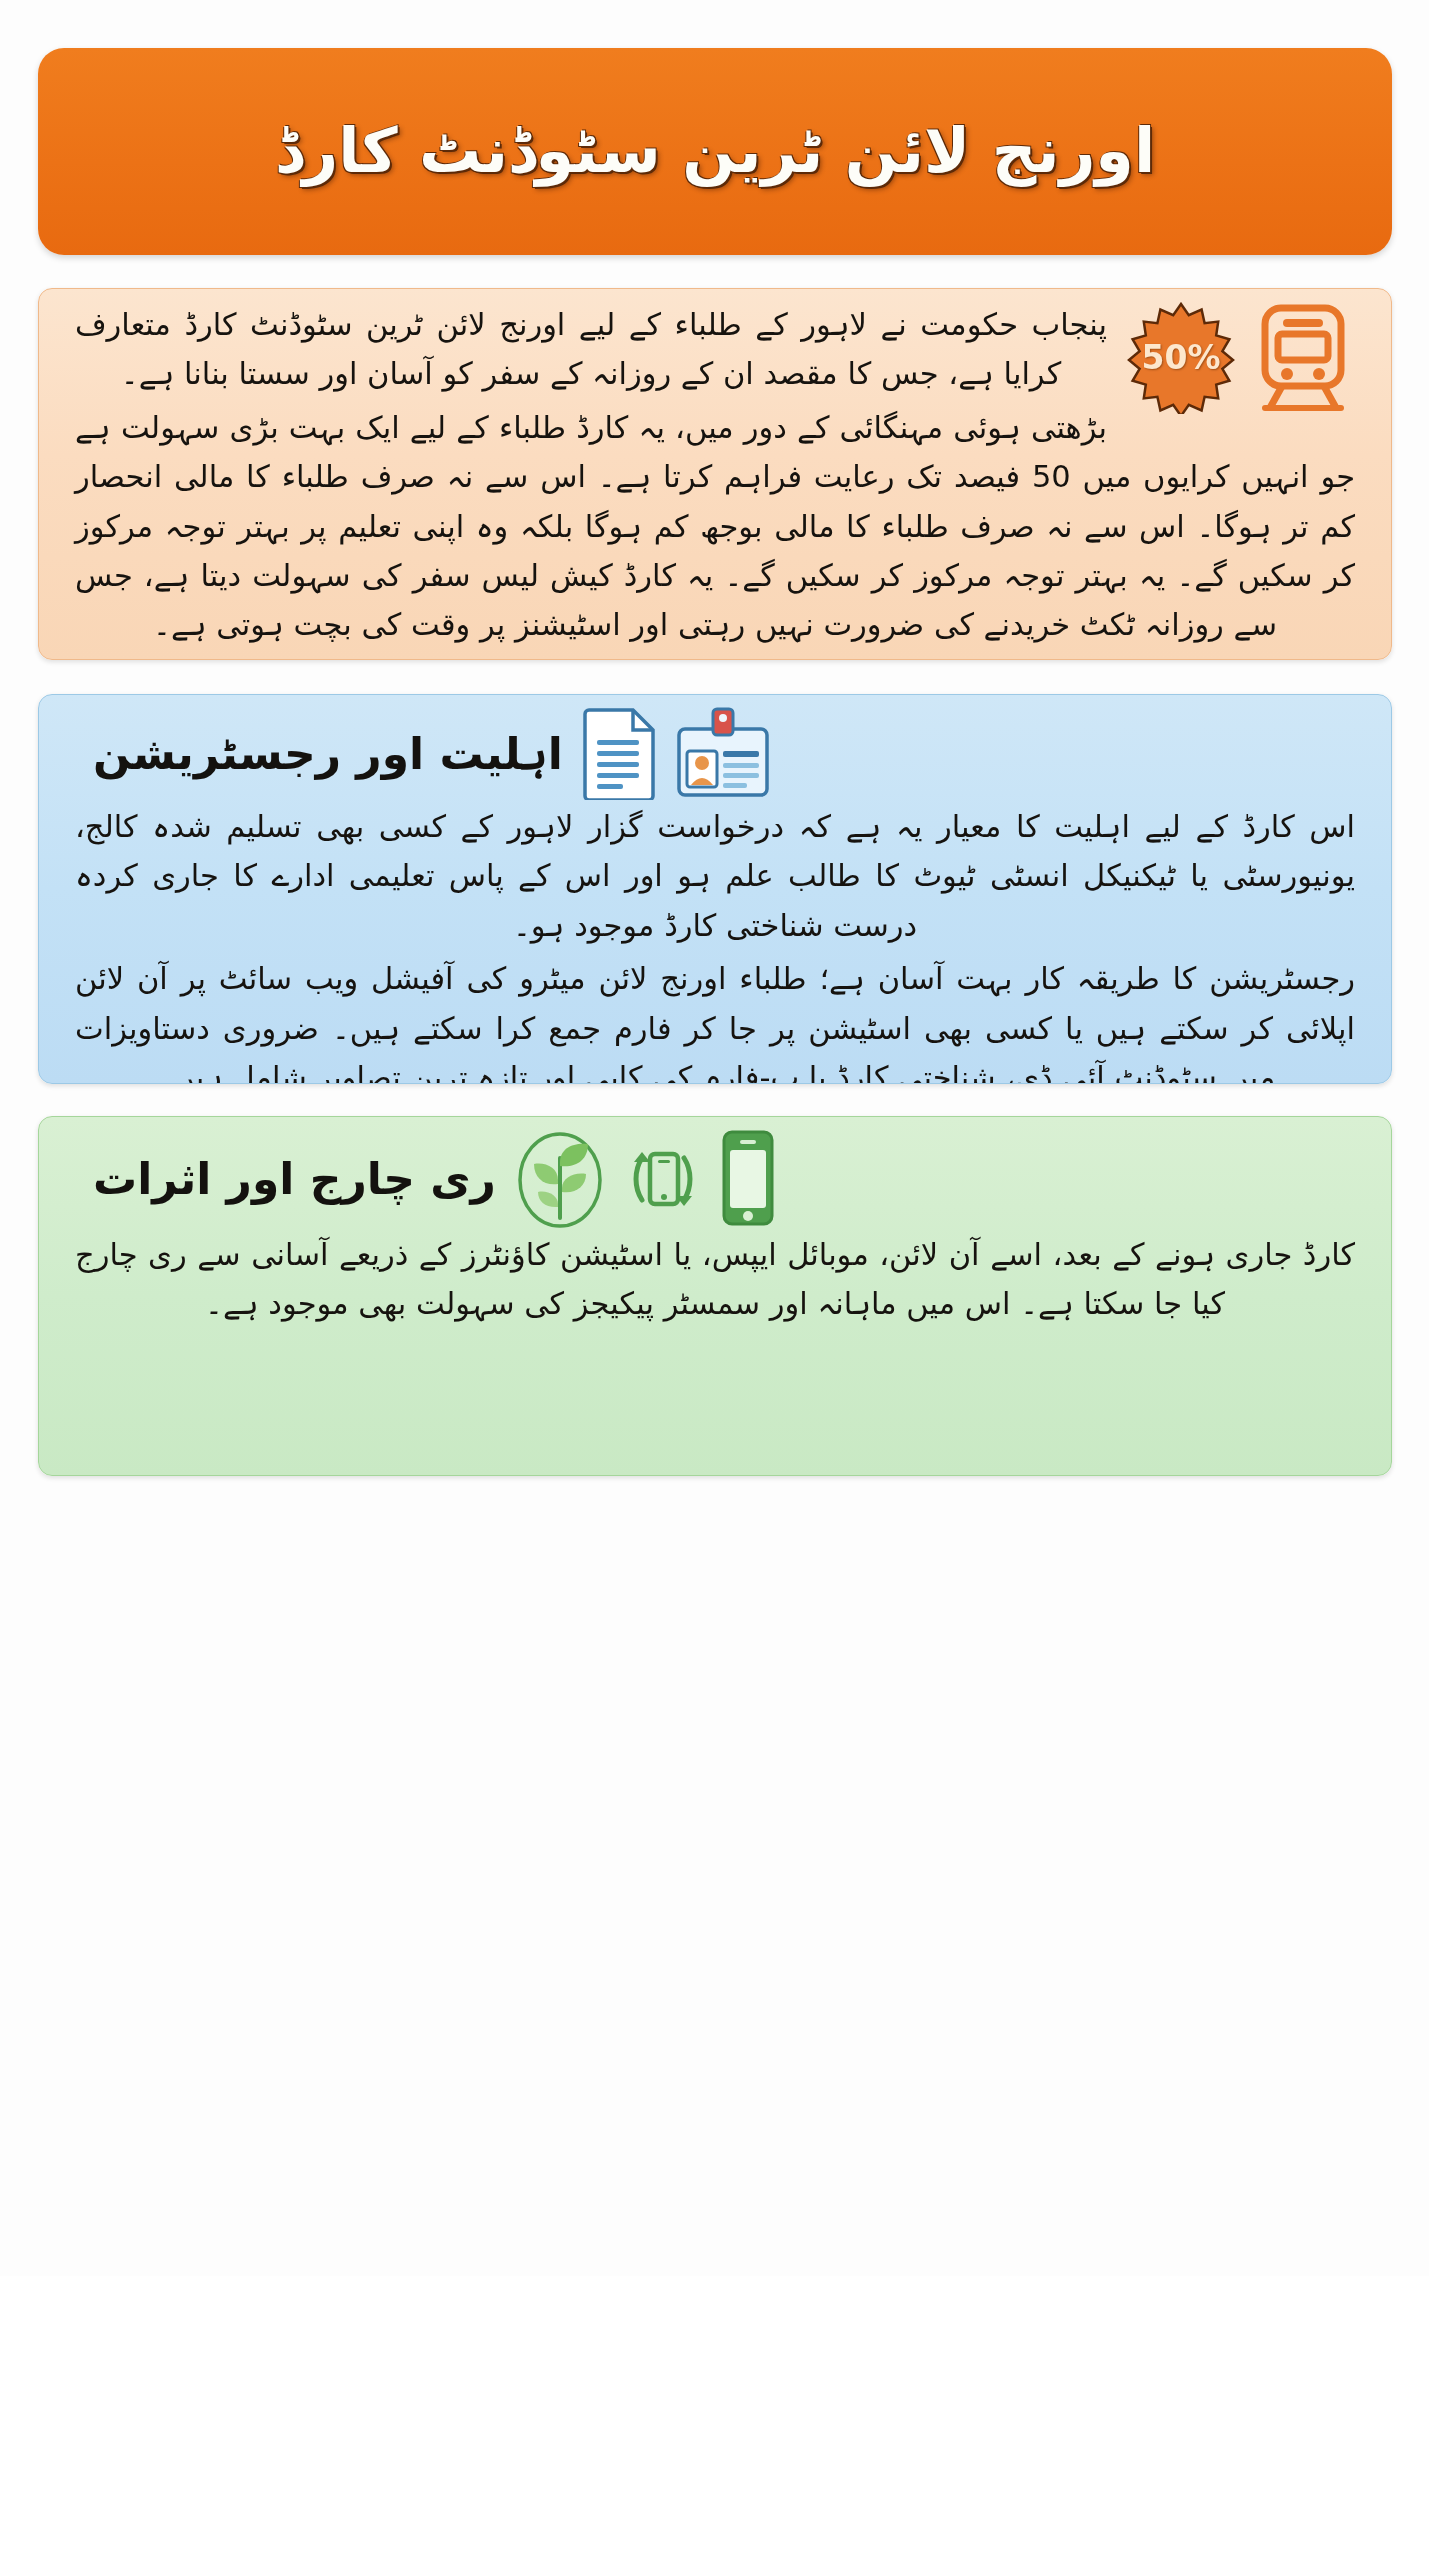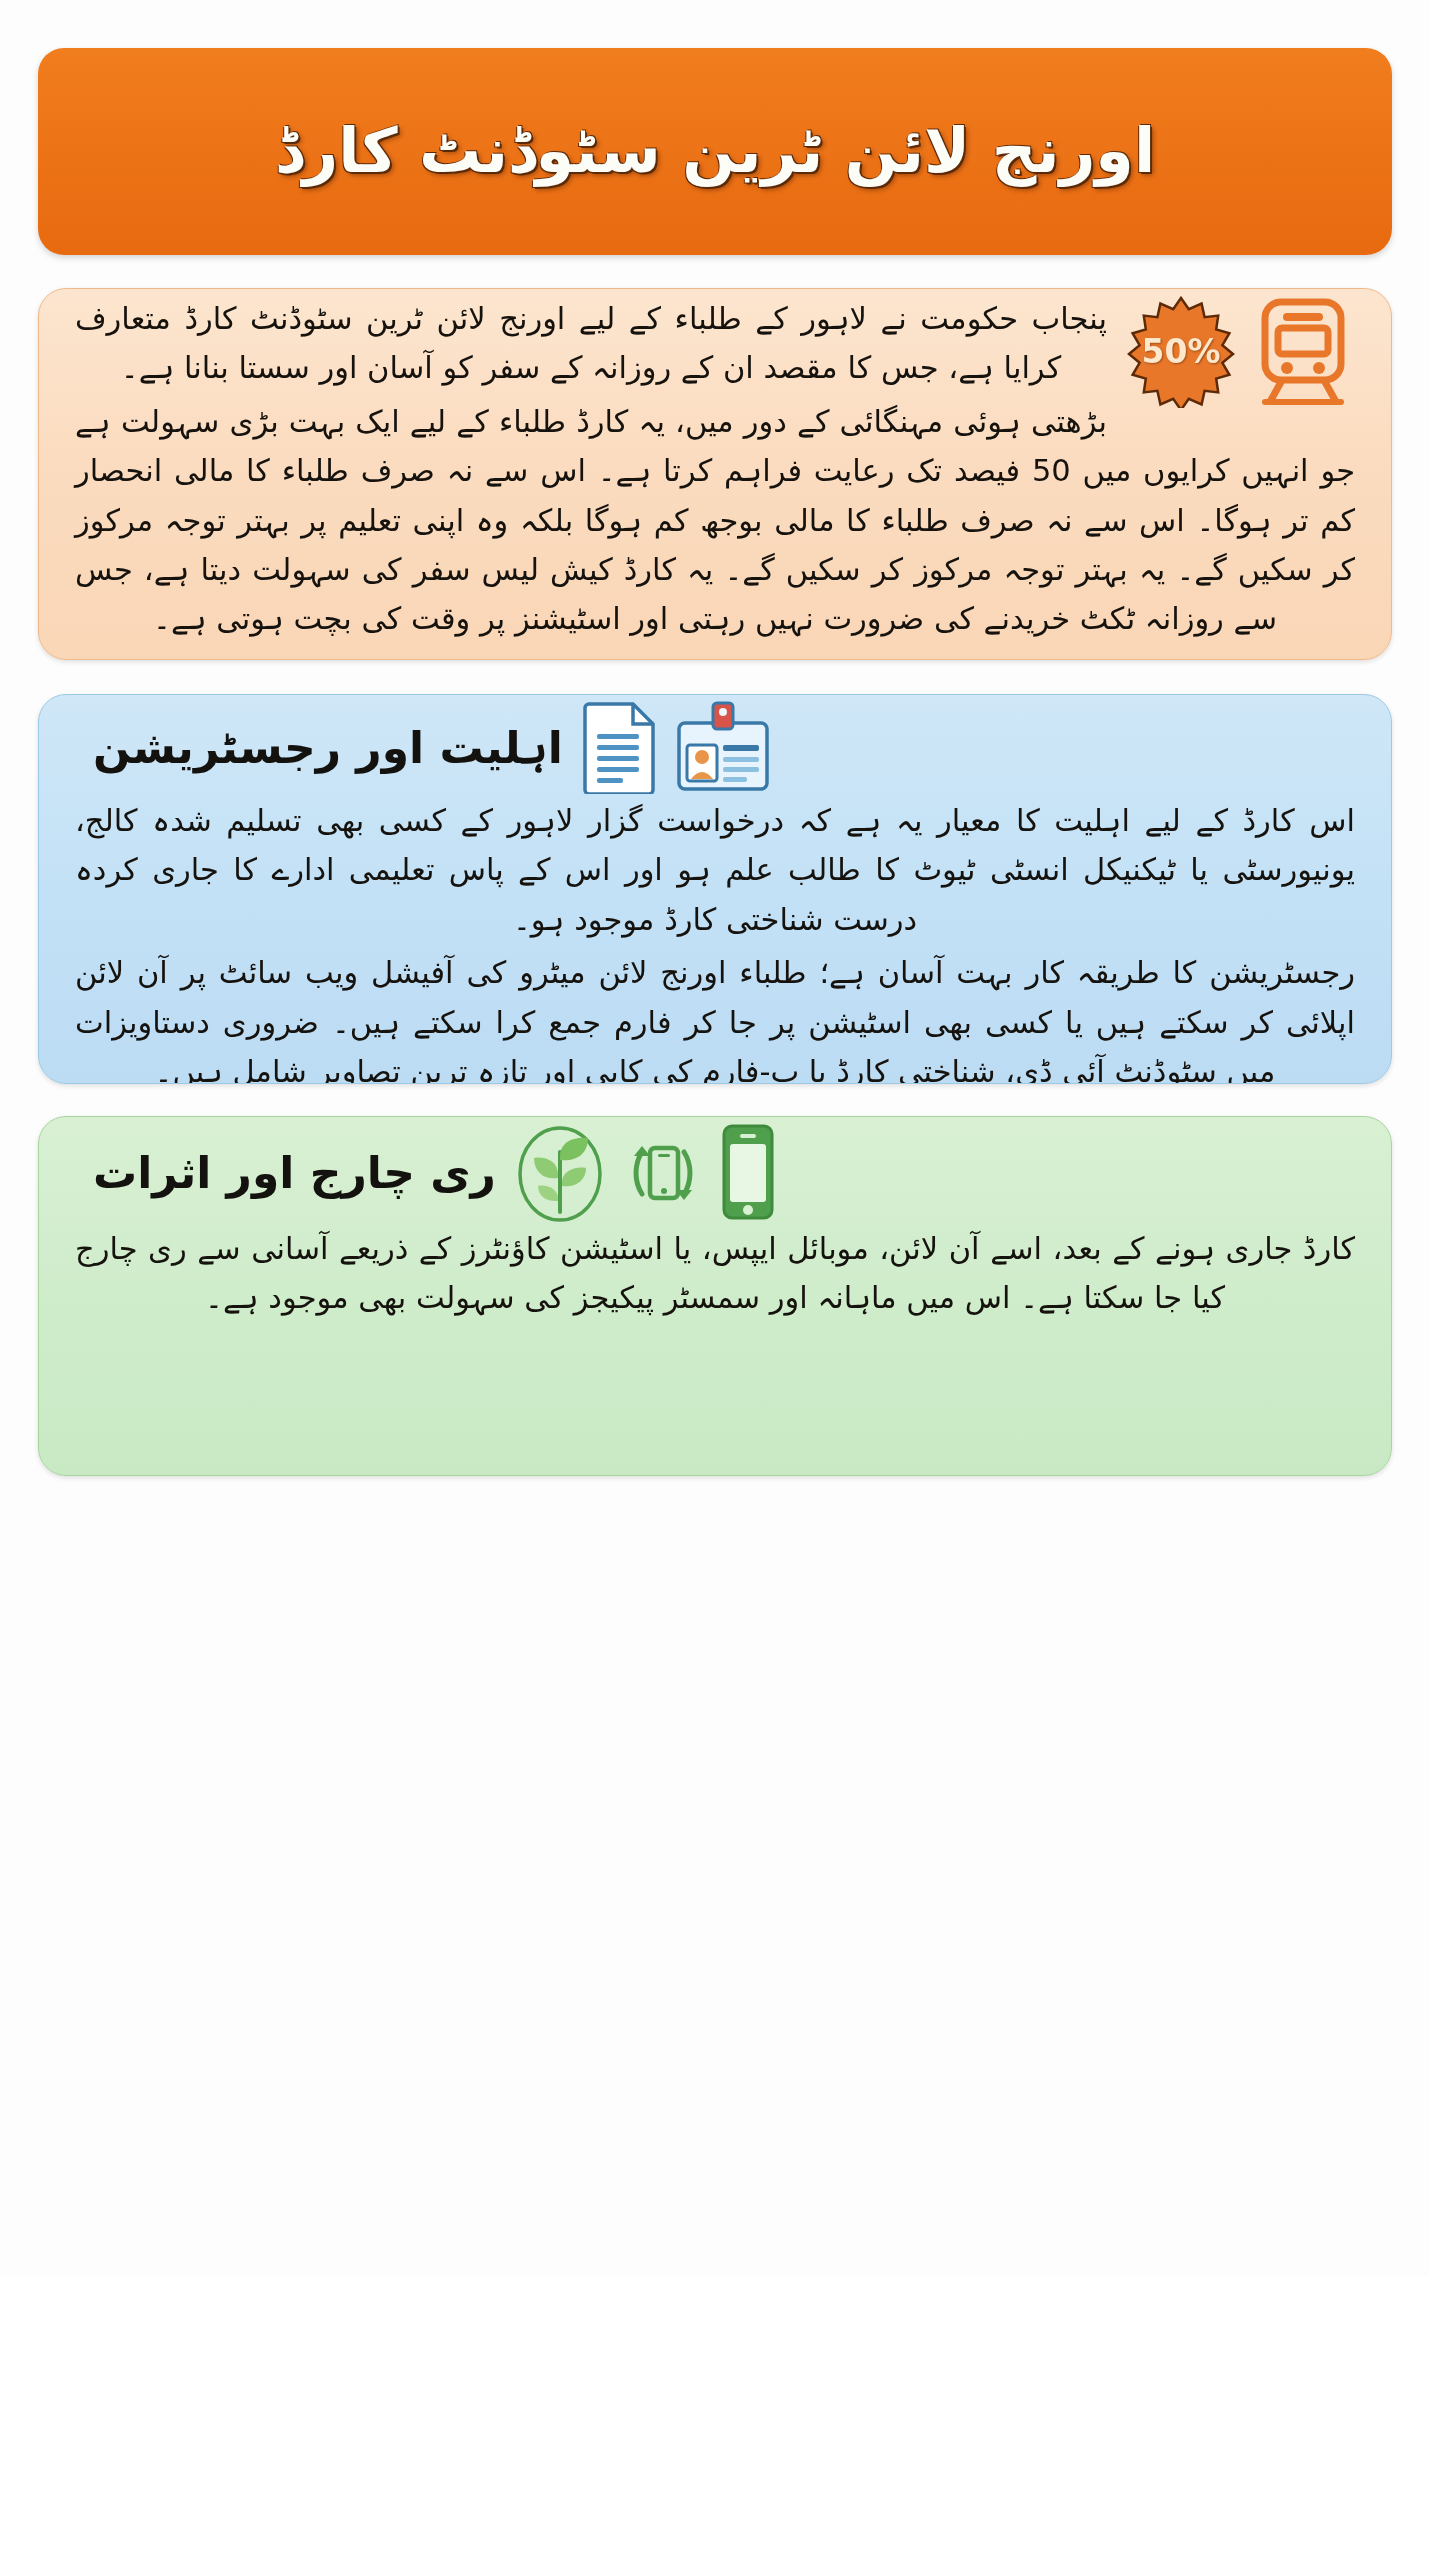--- a/index.html
+++ b/index.html
@@ -53,22 +53,22 @@
        3px 3px 5px rgba(60,20,0,0.45);
     white-space: nowrap;
   }
   .title-line.second { margin-top: 6px; }
 
   
   .card {
     position: absolute;
     left: 38px;
     width: 1354px;
-    border-radius: 28px;
-    padding: 5px 30px 26px 30px;
+    border-radius: 14px;
+    padding: 11px 30px 26px 30px;
     box-shadow: 0 2px 5px rgba(0,0,0,0.12);
     overflow: hidden;
   }
 
   .card-orange {
     top: 288px;
     height: 372px;
     background: linear-gradient(180deg, #fcE5cf 0%, #fbdcc0 45%, #f9d6b6 100%);
     border: 1px solid #f0b98a;
   }

